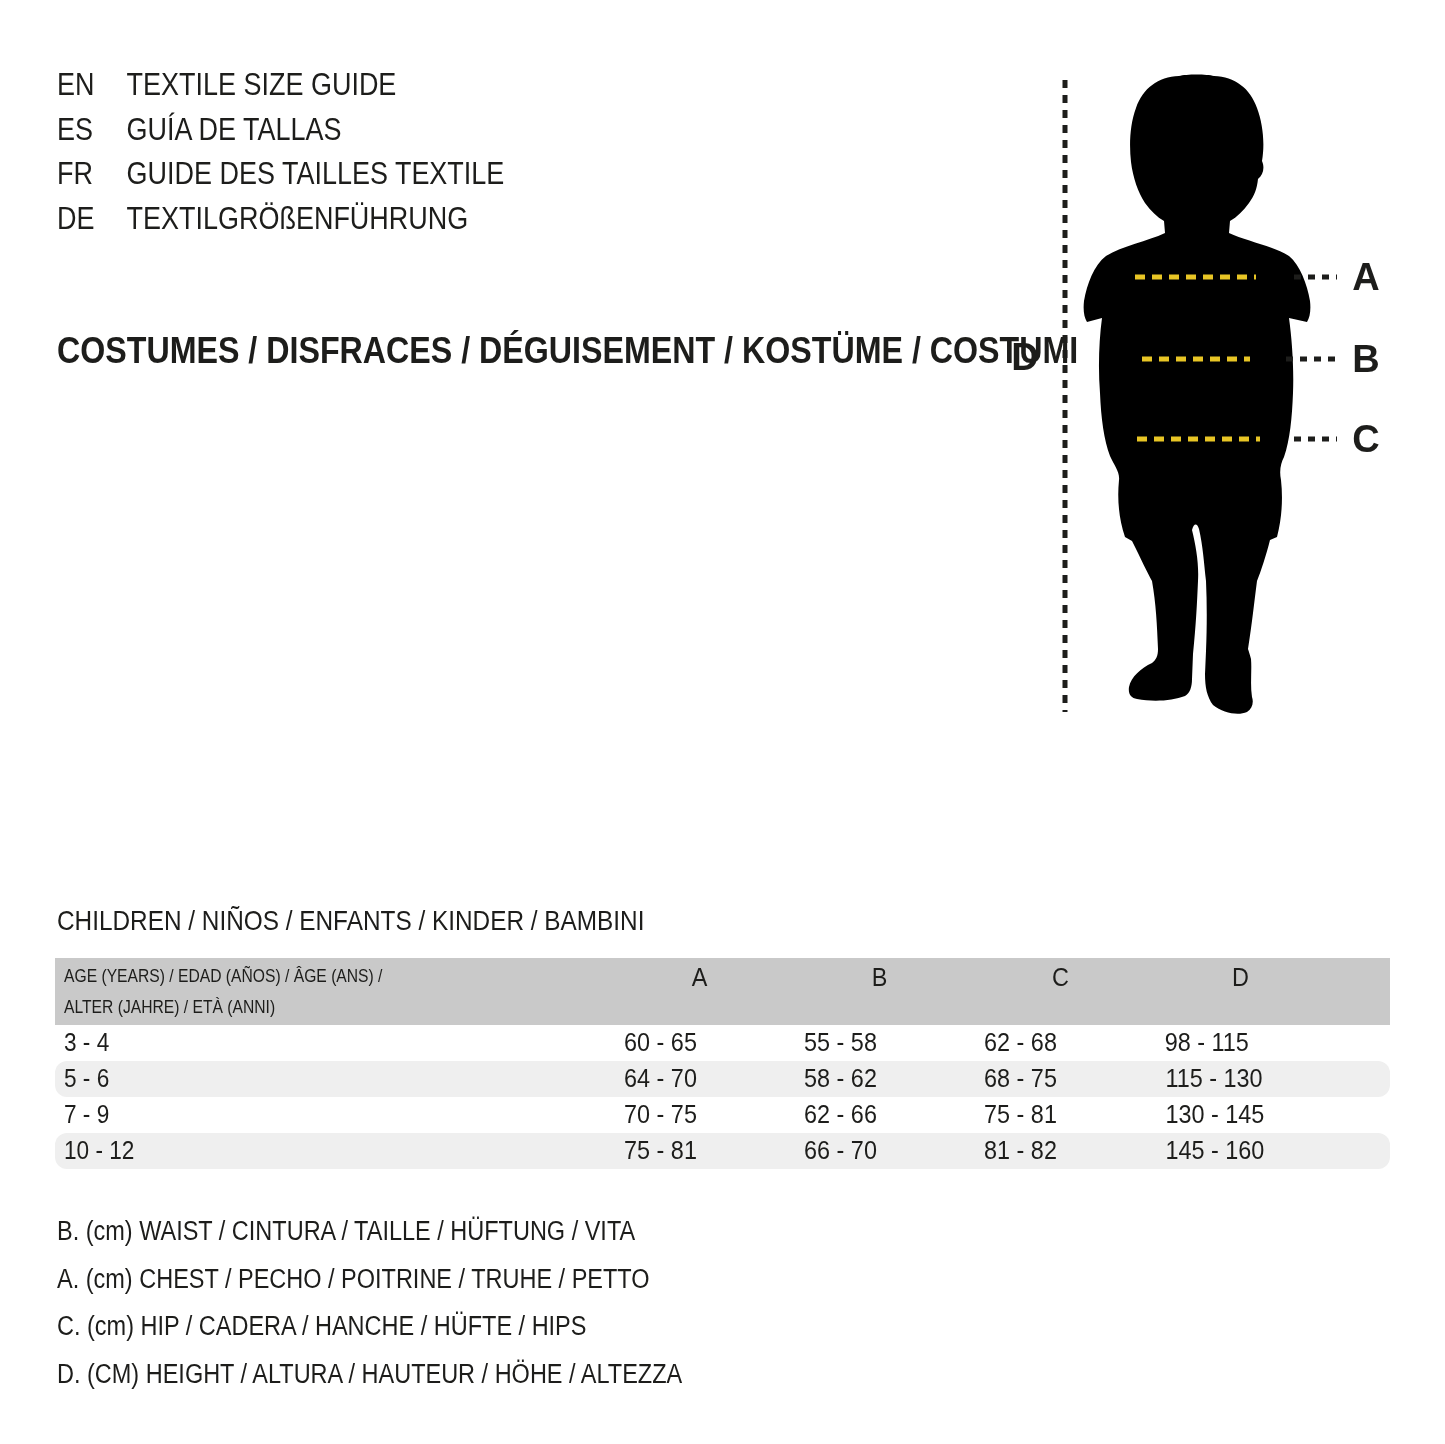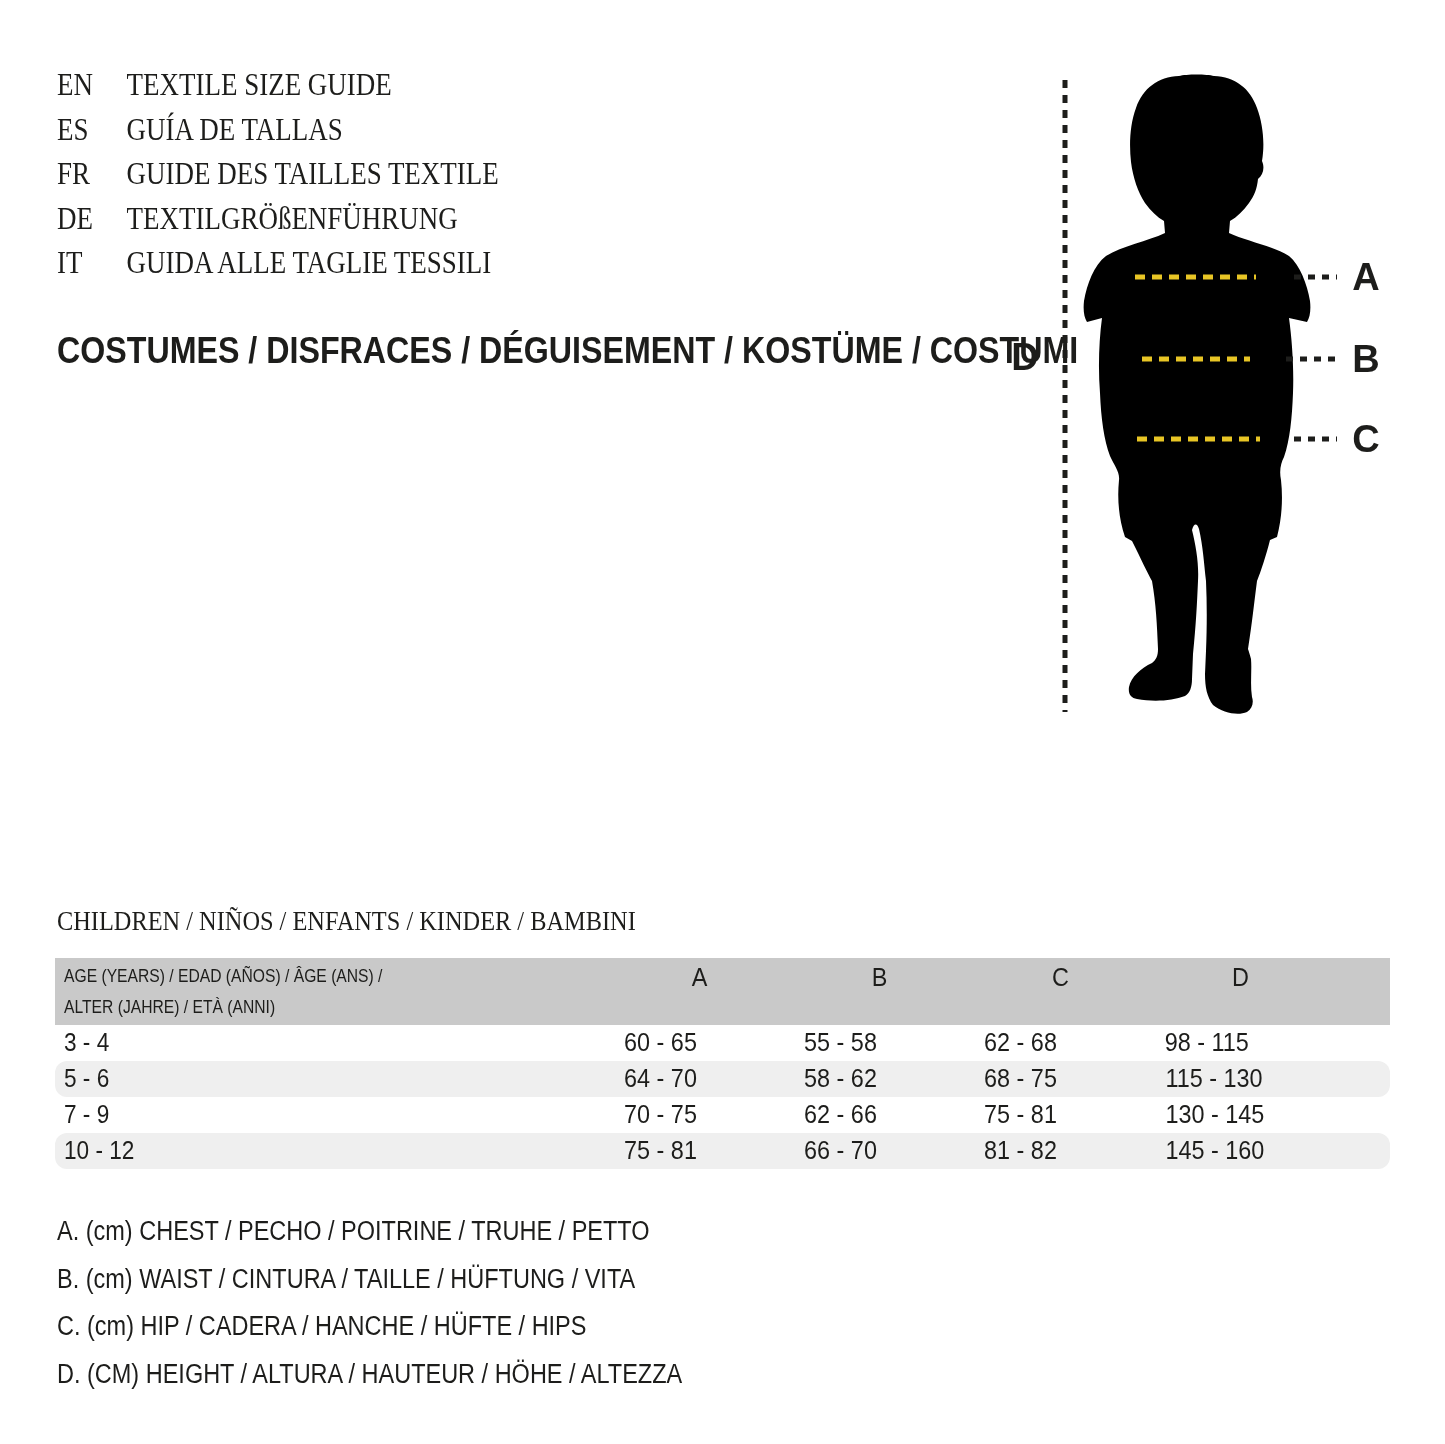--- a/index.html
+++ b/index.html
@@ -11,35 +11,35 @@
   html,body{margin:0;padding:0;background:#fff;}
   .page{
     position:relative;width:1445px;height:1444px;background:#ffffff;overflow:hidden;
     font-family:"Liberation Sans","DejaVu Sans",sans-serif;color:var(--text);
   }
   .cond{display:inline-block;white-space:nowrap;transform:scaleX(0.87);transform-origin:0 50%;}
   .condc{display:inline-block;white-space:nowrap;transform:scaleX(0.9);transform-origin:50% 50%;}
 
   
   .lang-list{position:absolute;left:57px;top:63px;}
-  .lang-row{height:44.5px;line-height:44.5px;font-size:31px;font-family:Liberation Serif, serif;}
+  .lang-row{height:44.5px;line-height:44.5px;font-size:31px;}
   .lang-code{display:inline-block;width:80px;}
 
   
   .category-title{position:absolute;left:57px;top:331px;font-size:37px;font-weight:700;line-height:40px;}
 
   
   .figure-svg{position:absolute;left:1000px;top:60px;}
   .black-dash{stroke:var(--text);stroke-width:5;stroke-dasharray:8 7;fill:none;}
   .pointer-dash{stroke:var(--text);stroke-width:5;stroke-dasharray:7 7;fill:none;}
   .accent-dash{stroke:var(--accent);stroke-width:5;stroke-dasharray:10 7;fill:none;}
   .fig-label{font-size:38px;font-weight:700;fill:var(--text);font-family:"Liberation Sans","DejaVu Sans",sans-serif;}
 
   
-  .section-title{position:absolute;left:57px;top:905px;font-size:28px;font-family:Liberation Serif, serif;}
+  .section-title{position:absolute;left:57px;top:905px;font-size:28px;}
 
   
   .size-table{position:absolute;left:55px;top:958px;width:1335px;}
   .thead{position:relative;height:67px;background:var(--table-header-bg);}
   .age-head{position:absolute;left:9px;top:3px;font-size:18px;line-height:30.5px;}
   .colhead{position:absolute;top:4px;width:160px;text-align:center;font-size:26px;line-height:30px;}
   .col-a{left:565px;} .col-b{left:745px;} .col-c{left:925px;} .col-d{left:1105px;}
   .trow{position:relative;height:36px;font-size:26px;line-height:34px;}
   .trow.alt{background:var(--table-zebra-bg);border-radius:12px;}
   .age-cell{position:absolute;left:9px;top:0;}
@@ -59,23 +59,20 @@
       <span class="cond"><span class="lang-code">EN</span><span>TEXTILE SIZE GUIDE</span></span>
     </div>
     <div class="lang-row">
       <span class="cond"><span class="lang-code">ES</span><span>GUÍA DE TALLAS</span></span>
     </div>
     <div class="lang-row">
       <span class="cond"><span class="lang-code">FR</span><span>GUIDE DES TAILLES TEXTILE</span></span>
     </div>
     <div class="lang-row">
       <span class="cond"><span class="lang-code">DE</span><span>TEXTILGRÖßENFÜHRUNG</span></span>
-    </div>
-    <div class="lang-row">
-      <span class="cond"><span class="lang-code">IT</span><span>GUIDA ALLE TAGLIE TESSILI</span></span>
     </div>
   </div>
 
   <div class="category-title">
     <span class="cond">COSTUMES / DISFRACES / DÉGUISEMENT / KOSTÜME / COSTUMI</span>
   </div>
 
   <svg class="figure-svg" width="445" height="670" viewBox="0 0 445 670" aria-hidden="true">
 
     <line class="black-dash" x1="65" y1="20" x2="65" y2="652"></line>
@@ -189,19 +186,19 @@
     <div class="trow alt">
       <span class="age-cell"><span class="cond">10 - 12</span></span>
       <span class="val col-a"><span class="condc">75 - 81</span></span>
       <span class="val col-b"><span class="condc">66 - 70</span></span>
       <span class="val col-c"><span class="condc">81 - 82</span></span>
       <span class="val col-d"><span class="condc">145 - 160</span></span>
     </div>
   </div>
 
   <div class="legend">
+    <div class="legend-item"><span class="cond">B. (cm) WAIST / CINTURA / TAILLE / HÜFTUNG / VITA</span></div>
     <div class="legend-item"><span class="cond">A. (cm) CHEST / PECHO / POITRINE / TRUHE / PETTO</span></div>
-    <div class="legend-item"><span class="cond">B. (cm) WAIST / CINTURA / TAILLE / HÜFTUNG / VITA</span></div>
     <div class="legend-item"><span class="cond">C. (cm) HIP / CADERA / HANCHE / HÜFTE / HIPS</span></div>
     <div class="legend-item"><span class="cond">D. (CM) HEIGHT / ALTURA / HAUTEUR / HÖHE / ALTEZZA</span></div>
   </div>
 
 </div>
 
 </body></html>

